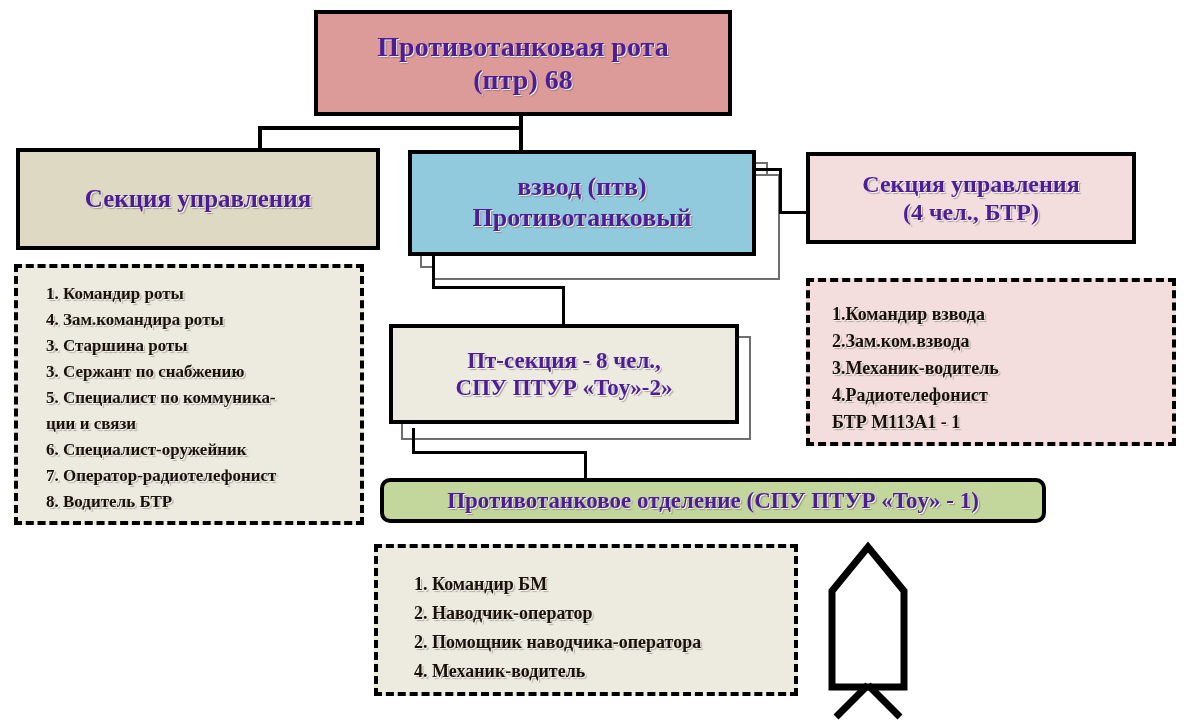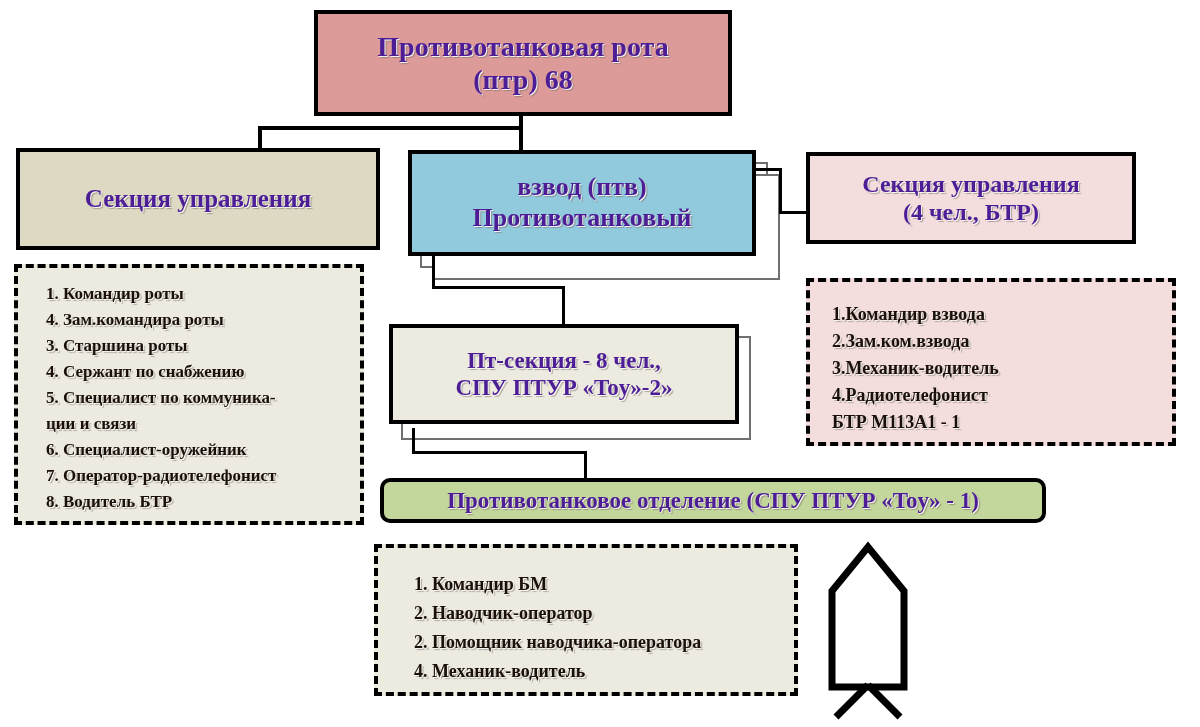--- a/index.html
+++ b/index.html
@@ -188,21 +188,21 @@
   </div>
 
   <div class="node" id="node-squad">
     <div>Противотанковое отделение (СПУ ПТУР «Toy» - 1)</div>
   </div>
 
   <div class="dashed" id="list-company">
     <div class="row">1. Командир роты</div>
     <div class="row">4. Зам.командира роты</div>
     <div class="row">3. Старшина роты</div>
-    <div class="row">4. Сержант по снабжению</div>
+    <div class="row">3. Сержант по снабжению</div>
     <div class="row">5. Специалист по коммуника-</div>
     <div class="row">ции и связи</div>
     <div class="row">6. Специалист-оружейник</div>
     <div class="row">7. Оператор-радиотелефонист</div>
     <div class="row">8. Водитель БТР</div>
   </div>
 
   <div class="dashed" id="list-platoon">
     <div class="row">1.Командир взвода</div>
     <div class="row">2.Зам.ком.взвода</div>

